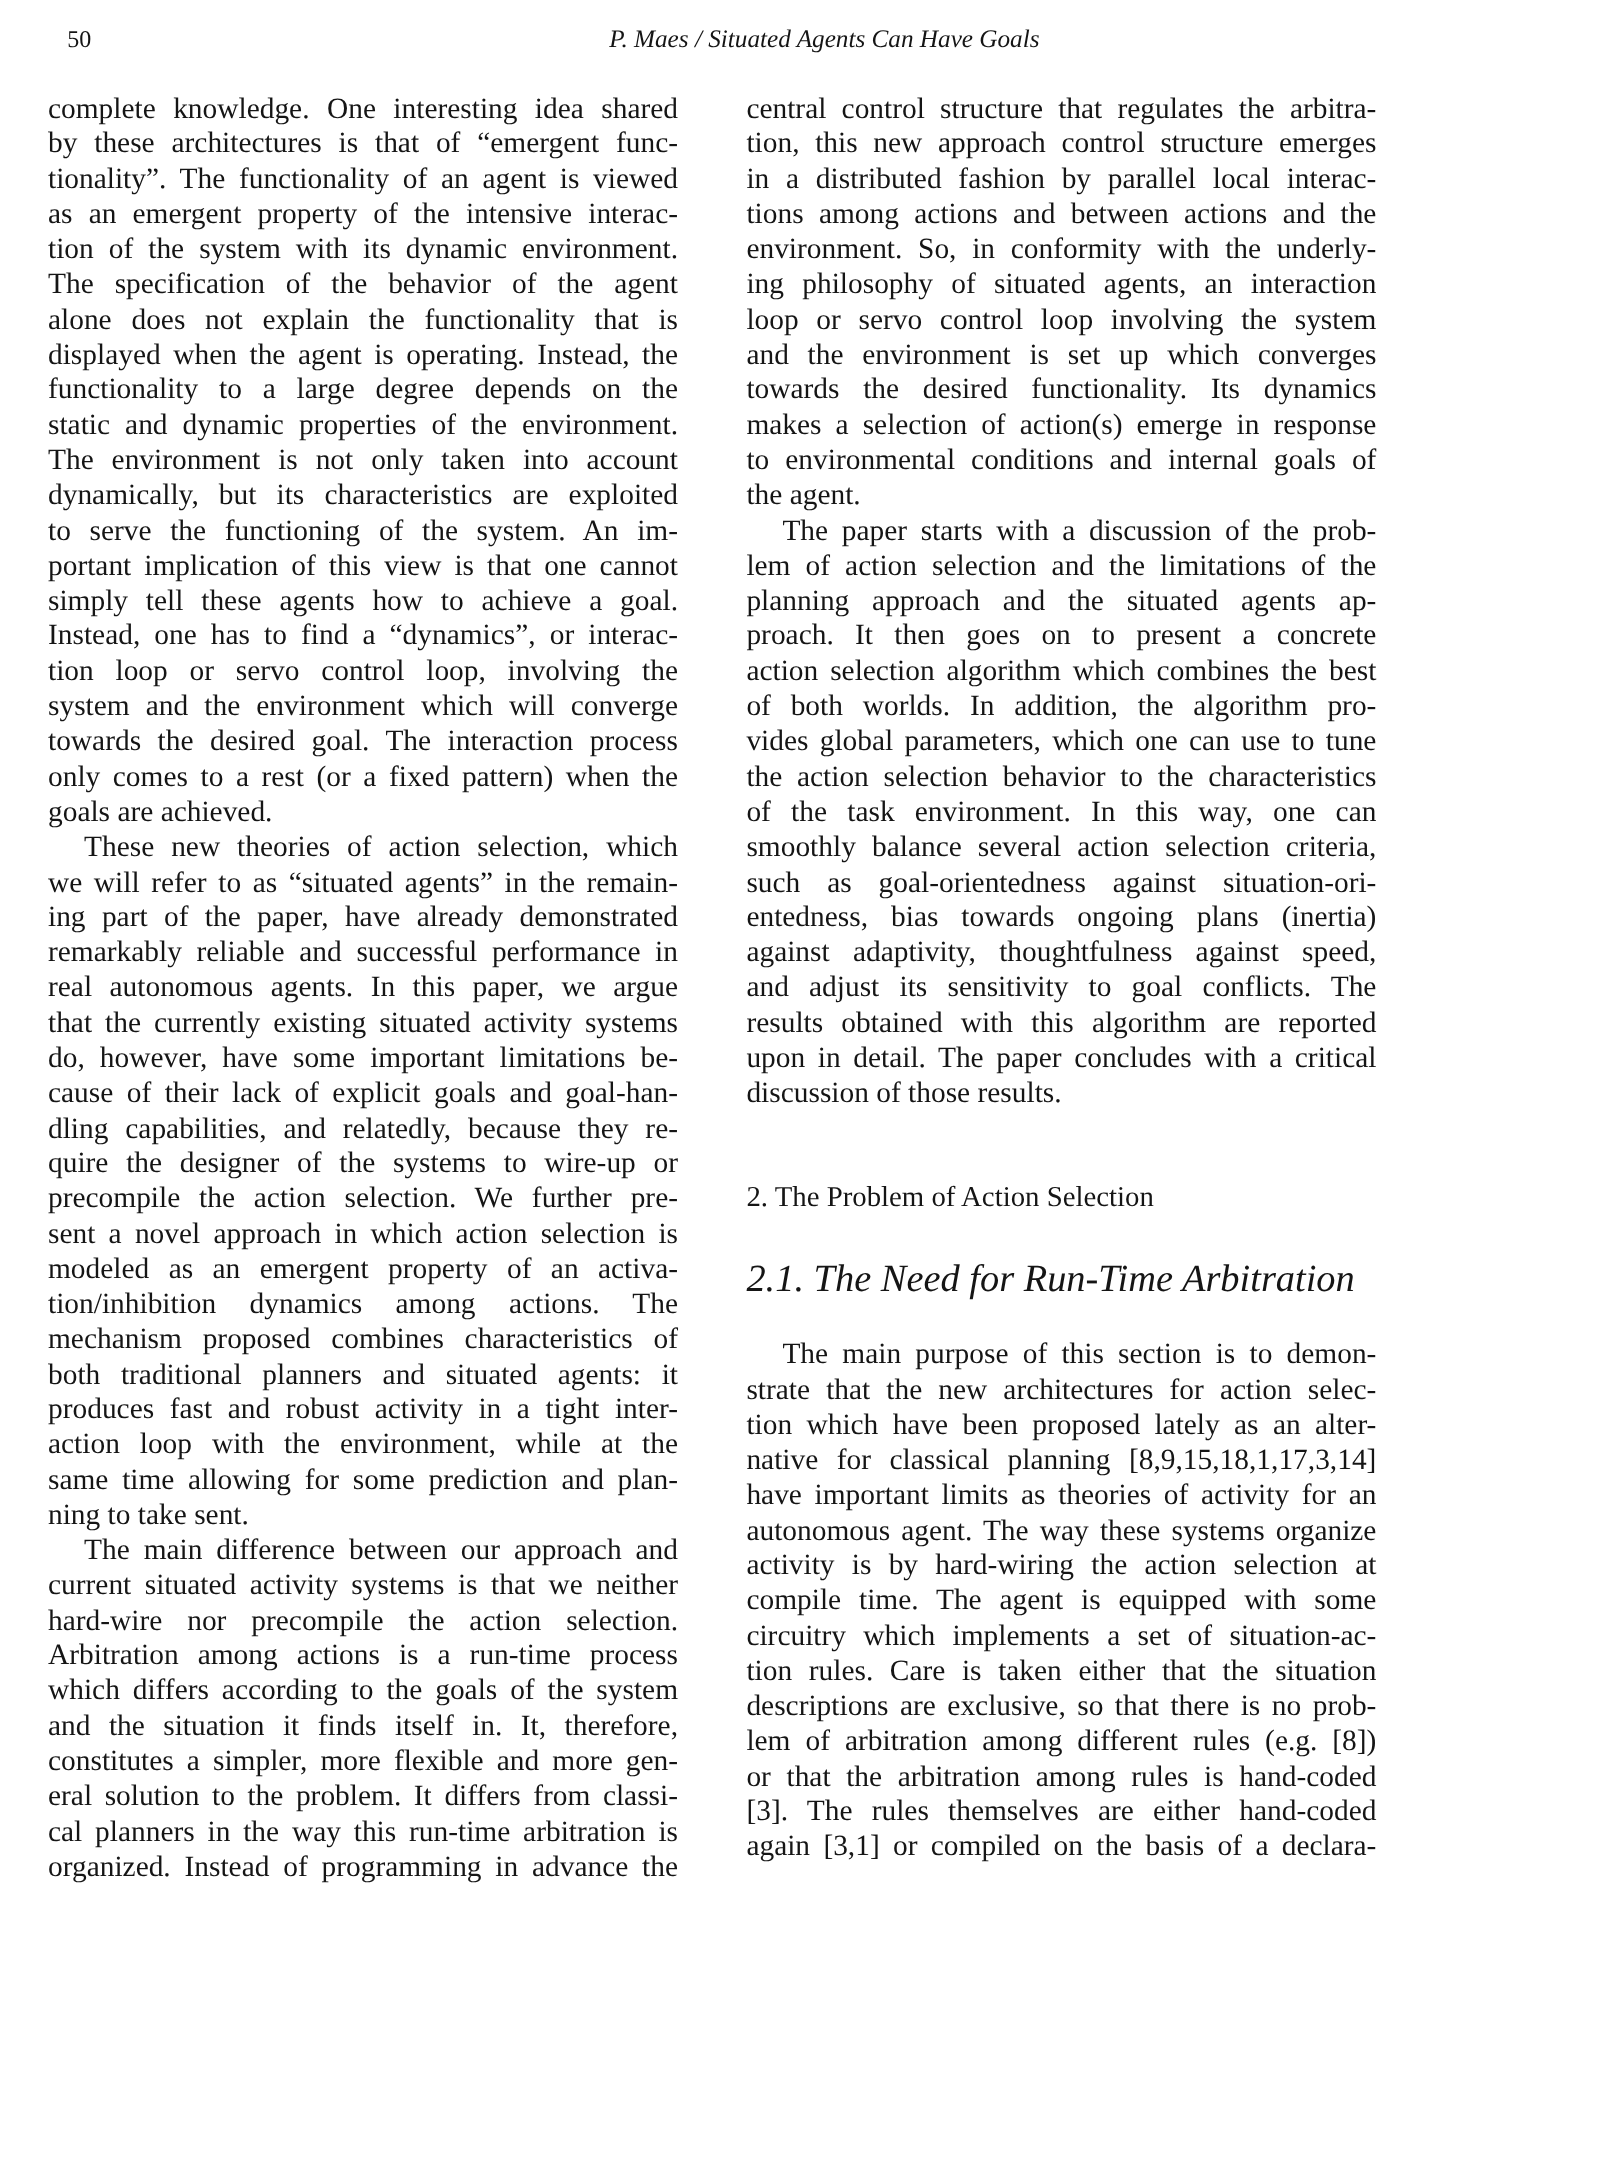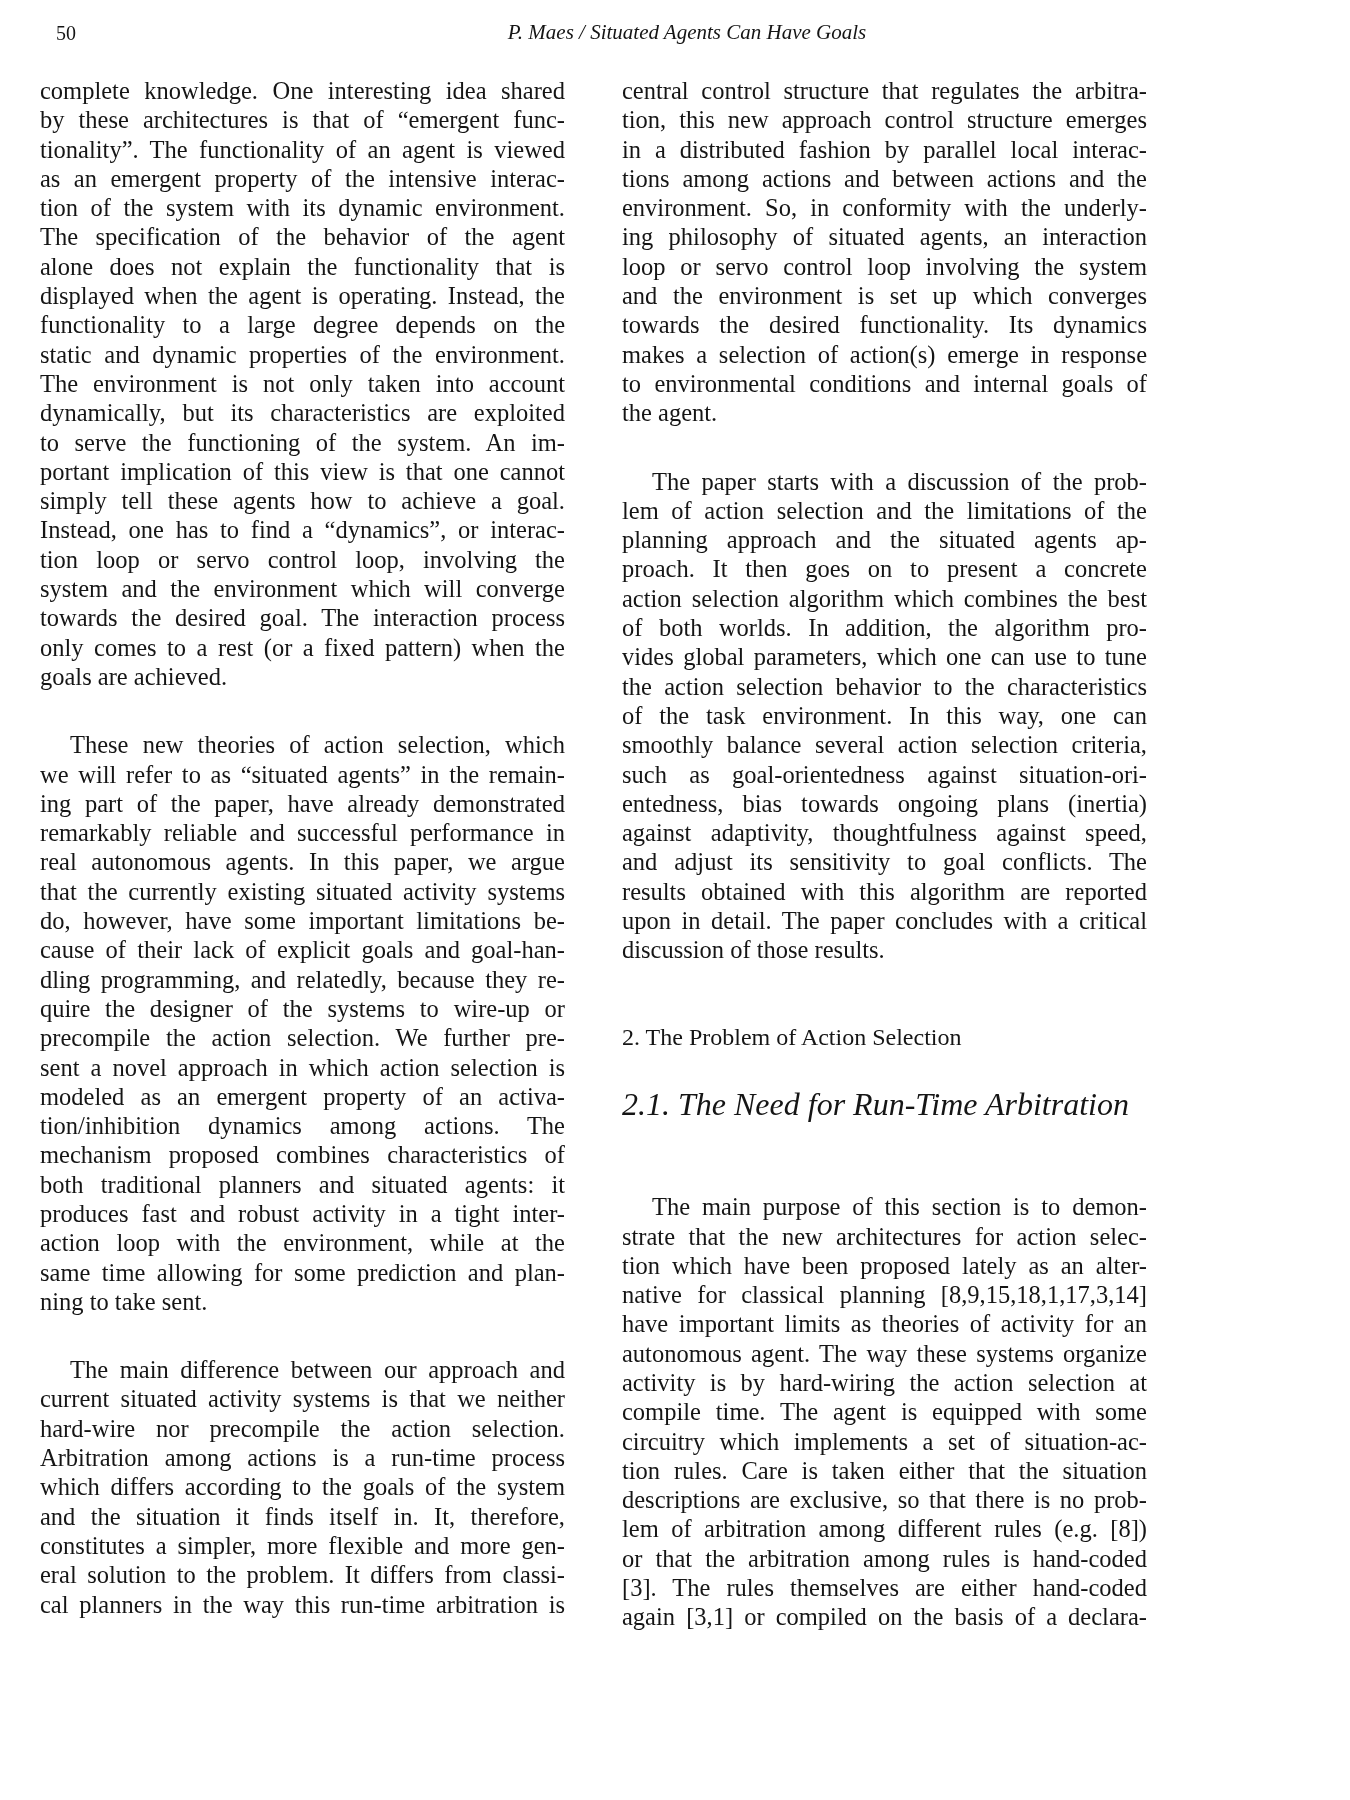--- a/index.html
+++ b/index.html
@@ -9,21 +9,21 @@
     color: #151515;
   }
   .header { position: absolute; top: 18px; left: 12px; width: 1350px; height: 30px; padding-left: 24px; }
   .page-num { position: absolute; left: 44px; top: 4px; font-size: 20px; }
   .running-title { position: absolute; left: 0; width: 1350px; top: 2px; text-align: center; font-size: 21px; font-style: italic; }
   .col { position: absolute; top: 76px; width: 525px; font-size: 24.5px; line-height: 29.3px; }
   .col.left { left: 40px; }
   .col.right { left: 622px; }
   .line { display: block; text-align: justify; text-align-last: justify; white-space: nowrap; height: 29.3px; overflow: visible; }
   .line.last { text-align-last: left; }
-  .line.indent { padding-left: 30px; margin-top: 39px; }
+  .line.indent { padding-left: 30px; }
   .spacer { display: block; }
   .sec-heading { font-weight: normal; font-size: 24px; display: block; height: 29.3px; }
   .subsec-heading { font-style: italic; font-size: 32px; display: block; height: 29.3px; }
 </style>
 </head>
 <body>
 
 <div class="header">
   <span class="page-num">50</span>
   <span class="running-title">P. Maes / Situated Agents Can Have Goals</span>
@@ -55,21 +55,21 @@
     </div>
     <div>
       <span class="line indent">These new theories of action selection, which</span>
       <span class="line">we will refer to as “situated agents” in the remain-</span>
       <span class="line">ing part of the paper, have already demonstrated</span>
       <span class="line">remarkably reliable and successful performance in</span>
       <span class="line">real autonomous agents. In this paper, we argue</span>
       <span class="line">that the currently existing situated activity systems</span>
       <span class="line">do, however, have some important limitations be-</span>
       <span class="line">cause of their lack of explicit goals and goal-han-</span>
-      <span class="line">dling programming, and relatedly, because they re-</span>
+      <span class="line">dling capabilities, and relatedly, because they re-</span>
       <span class="line">quire the designer of the systems to wire-up or</span>
       <span class="line">precompile the action selection. We further pre-</span>
       <span class="line">sent a novel approach in which action selection is</span>
       <span class="line">modeled as an emergent property of an activa-</span>
       <span class="line">tion/inhibition dynamics among actions. The</span>
       <span class="line">mechanism proposed combines characteristics of</span>
       <span class="line">both traditional planners and situated agents: it</span>
       <span class="line">produces fast and robust activity in a tight inter-</span>
       <span class="line">action loop with the environment, while at the</span>
       <span class="line">same time allowing for some prediction and plan-</span>
@@ -78,20 +78,21 @@
     <div>
       <span class="line indent">The main difference between our approach and</span>
       <span class="line">current situated activity systems is that we neither</span>
       <span class="line">hard-wire nor precompile the action selection.</span>
       <span class="line">Arbitration among actions is a run-time process</span>
       <span class="line">which differs according to the goals of the system</span>
       <span class="line">and the situation it finds itself in. It, therefore,</span>
       <span class="line">constitutes a simpler, more flexible and more gen-</span>
       <span class="line">eral solution to the problem. It differs from classi-</span>
       <span class="line">cal planners in the way this run-time arbitration is</span>
+      <span class="line">organized. Instead of programming in advance the</span>
     </div>
   </div>
 
 <div class="col right">
   <div id="right-before">
       <div>
         <span class="line">central control structure that regulates the arbitra-</span>
         <span class="line">tion, this new approach control structure emerges</span>
         <span class="line">in a distributed fashion by parallel local interac-</span>
         <span class="line">tions among actions and between actions and the</span>

